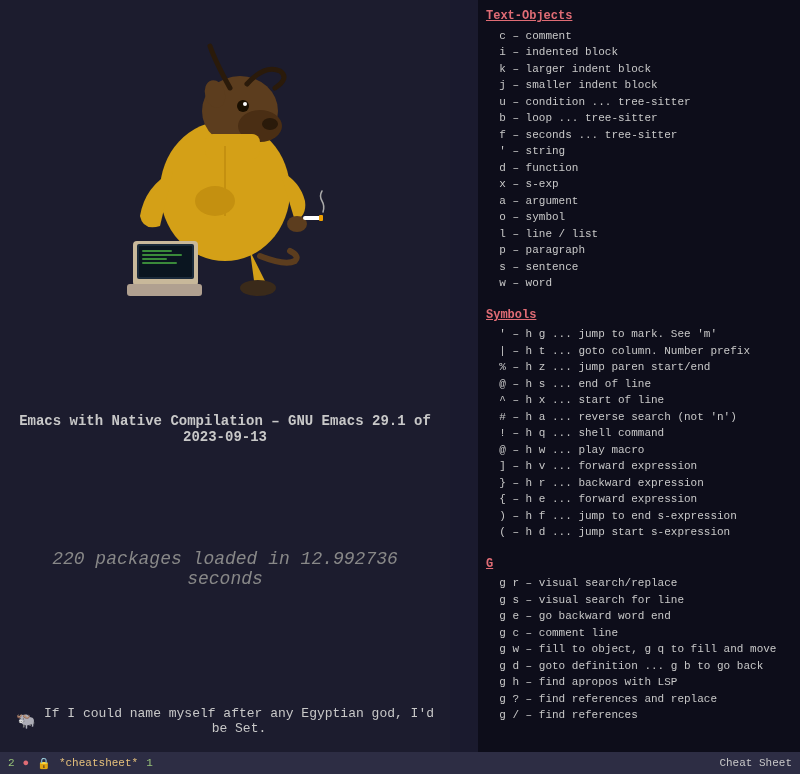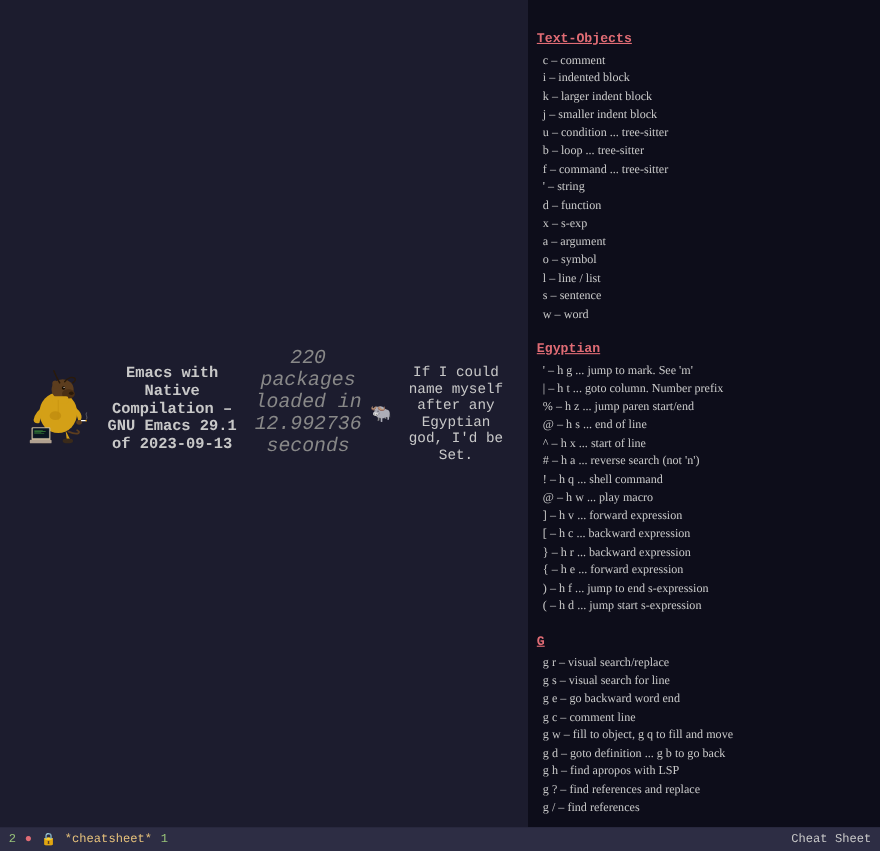--- a/index.html
+++ b/index.html
@@ -10,21 +10,21 @@
       display: flex;
       font-family: 'Courier New', Courier, monospace;
       overflow: hidden;
     }
 
     
     .left-panel {
       width: 480px;
       background: #1c1c2e;
       display: flex;
-      flex-direction: row;
+      flex-direction: column;
       align-items: center;
       justify-content: space-between;
       padding: 16px;
       position: relative;
     }
 
     .gnu-image {
       width: 280px;
       height: 280px;
       display: flex;
@@ -66,40 +66,40 @@
     .emacs-quote .icon {
       color: #7ec8a0;
       font-size: 16px;
     }
 
     
     .right-panel {
       width: 344px;
       background: #0d0d1a;
       overflow-y: auto;
-      padding: 20px 8px 8px 8px;
+      padding: 1px 8px 8px 8px;
       font-size: 11.5px;
       line-height: 1.55;
+      margin-left: 28px;
     }
 
     .section-title {
       color: #e06c75;
       font-weight: bold;
       font-size: 12px;
       margin-top: 6px;
       margin-bottom: 2px;
       text-decoration: underline;
     }
 
     .key-item {
       color: #c8c8c8;
       white-space: pre;
       font-size: 11px;
       line-height: 1.5;
-      font-family: Liberation Serif, serif;
     }
 
     .separator {
       height: 8px;
     }
 
     
     .status-bar {
       position: absolute;
       bottom: 0;
@@ -242,46 +242,46 @@
 
       <div class="section-title">Text-Objects</div>
 
       <div>
         <div class="key-item">  c – comment</div>
         <div class="key-item">  i – indented block</div>
         <div class="key-item">  k – larger indent block</div>
         <div class="key-item">  j – smaller indent block</div>
         <div class="key-item">  u – condition ... tree-sitter</div>
         <div class="key-item">  b – loop ... tree-sitter</div>
-        <div class="key-item">  f – command ... tree-sitter</div>
+        <div class="key-item">  f – seconds ... tree-sitter</div>
         <div class="key-item">  ' – string</div>
         <div class="key-item">  d – function</div>
         <div class="key-item">  x – s-exp</div>
         <div class="key-item">  a – argument</div>
         <div class="key-item">  o – symbol</div>
         <div class="key-item">  l – line / list</div>
+        <div class="key-item">  p – paragraph</div>
         <div class="key-item">  s – sentence</div>
         <div class="key-item">  w – word</div>
       </div>
 
       <div class="separator"></div>
 
-      <div class="section-title">Egyptian</div>
+      <div class="section-title">Symbols</div>
 
       <div>
         <div class="key-item">  ' – h g ... jump to mark. See 'm'</div>
         <div class="key-item">  | – h t ... goto column. Number prefix</div>
         <div class="key-item">  % – h z ... jump paren start/end</div>
         <div class="key-item">  @ – h s ... end of line</div>
         <div class="key-item">  ^ – h x ... start of line</div>
         <div class="key-item">  # – h a ... reverse search (not 'n')</div>
         <div class="key-item">  ! – h q ... shell command</div>
         <div class="key-item">  @ – h w ... play macro</div>
         <div class="key-item">  ] – h v ... forward expression</div>
-        <div class="key-item">  [ – h c ... backward expression</div>
         <div class="key-item">  } – h r ... backward expression</div>
         <div class="key-item">  { – h e ... forward expression</div>
         <div class="key-item">  ) – h f ... jump to end s-expression</div>
         <div class="key-item">  ( – h d ... jump start s-expression</div>
       </div>
 
       <div class="separator"></div>
 
       <div class="section-title">G</div>
 

